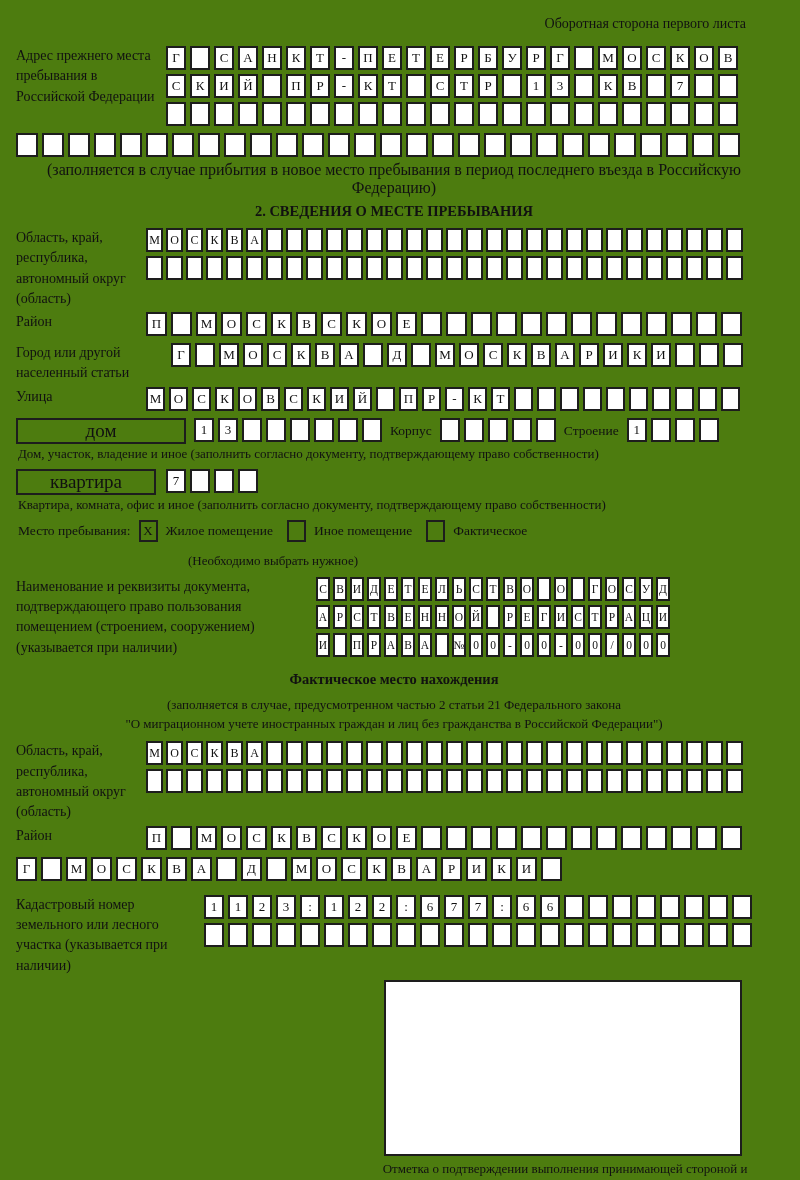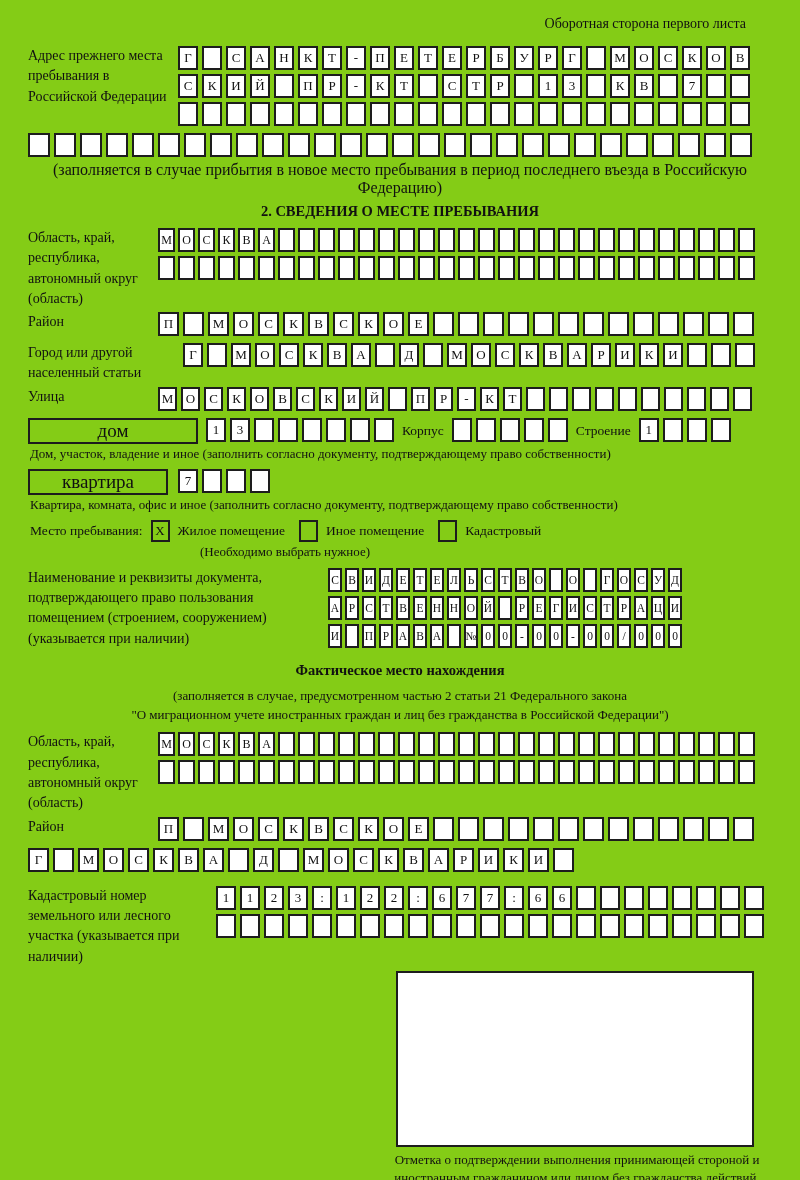--- a/index.html
+++ b/index.html
@@ -1,18 +1,18 @@
 <!DOCTYPE html>
 <html><head>
 <meta charset="utf-8">
 <style>
   html,body{margin:0;padding:0;background:#fff;}
   .page{
     width:800px;height:1180px;box-sizing:border-box;
-    padding:10px 28px 0 28px;background:#84cc16;color:#111;
+    padding:10px 28px 0 16px;background:#4d7c0f;color:#111;
     font-family:"Liberation Serif","DejaVu Serif",serif;
     overflow:hidden;position:relative;
   }
   .header-note{text-align:right;font-size:14px;padding-right:26px;margin:6px 0 14px 0;}
 
   .field{display:flex;margin-bottom:3px;}
   .flabel{font-size:14px;line-height:1.45;flex-shrink:0;padding-right:6px;box-sizing:border-box;}
   .w150{width:150px;}
   .w130{width:130px;}
   .w155{width:155px;}
@@ -39,21 +39,21 @@
   .sec-title{text-align:center;font-weight:bold;font-size:14.5px;margin:6px 0 8px 0;}
 
   .house-row{display:flex;align-items:flex-start;margin:2px 0 2px 0;}
   .labelbox{
     border:2px solid #1d1d1d;height:26px;box-sizing:border-box;
     display:flex;align-items:center;justify-content:center;font-size:19px;flex-shrink:0;
   }
   .inline-label{font-size:13.5px;line-height:26px;margin:0 8px 0 4px;flex-shrink:0;}
   .caption{font-size:13px;margin:0 0 7px 2px;}
 
-  .stay-row{display:flex;align-items:center;margin:2px 0 2px 2px;font-size:13.5px;}
+  .stay-row{display:flex;align-items:center;margin:2px 0 11px 2px;font-size:13.5px;}
   .checkbox{
     width:19px;height:22px;box-sizing:border-box;border:2px solid #1d1d1d;
     display:inline-flex;align-items:center;justify-content:center;
     font-size:13px;flex-shrink:0;
   }
   .opt-label{margin:0 14px 0 8px;}
   .stay-note{font-size:13px;margin:0 0 8px 172px;}
 
   .fact-note{text-align:center;font-size:13px;line-height:1.45;}
   .fact-notes{margin:0 0 8px 0;}
@@ -392,21 +392,21 @@
   </div>
   <div class="caption">Квартира, комната, офис и иное (заполнить согласно документу, подтверждающему право собственности)</div>
 
   <div class="stay-row">
     <span style="margin-right:8px;">Место пребывания:</span>
     <span class="checkbox">X</span>
     <span class="opt-label">Жилое помещение</span>
     <span class="checkbox"></span>
     <span class="opt-label">Иное помещение</span>
     <span class="checkbox"></span>
-    <span class="opt-label">Кадастровый</span>
+    <span class="opt-label">Фактическое</span>
   </div>
   <div class="stay-note">(Необходимо выбрать нужное)</div>
 
   <div class="field">
     <div class="flabel w375" style="max-width:300px;">Наименование и реквизиты документа, подтверждающего право пользования помещением (строением, сооружением) (указывается при наличии)</div>
     <div class="cellrows">
       <div class="cellrow cw14">
           <span class="cell">С</span>
           <span class="cell">В</span>
           <span class="cell">И</span>

